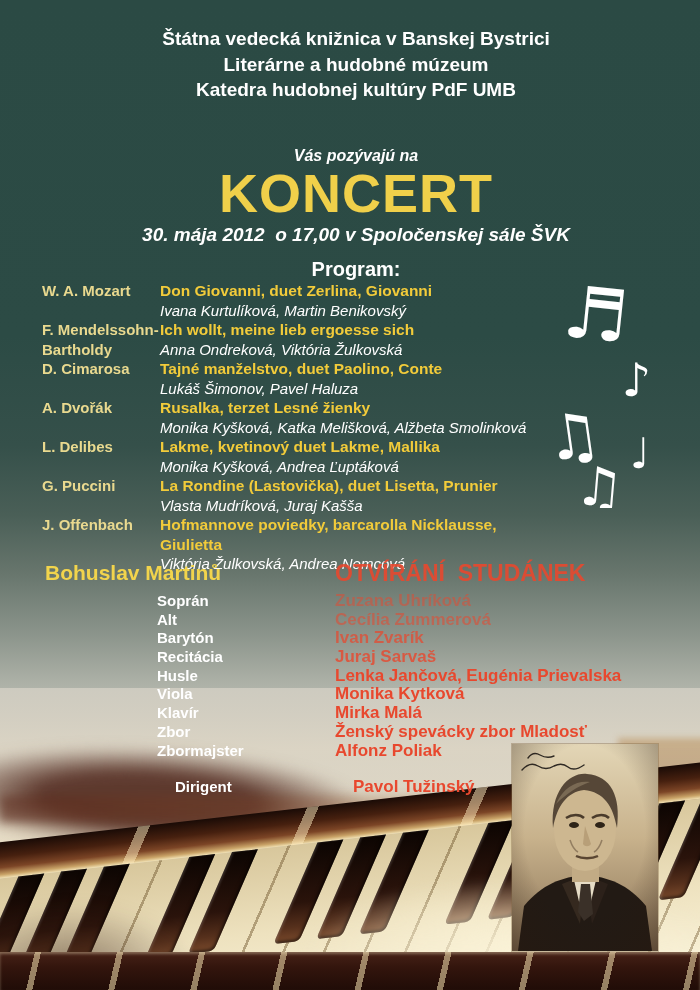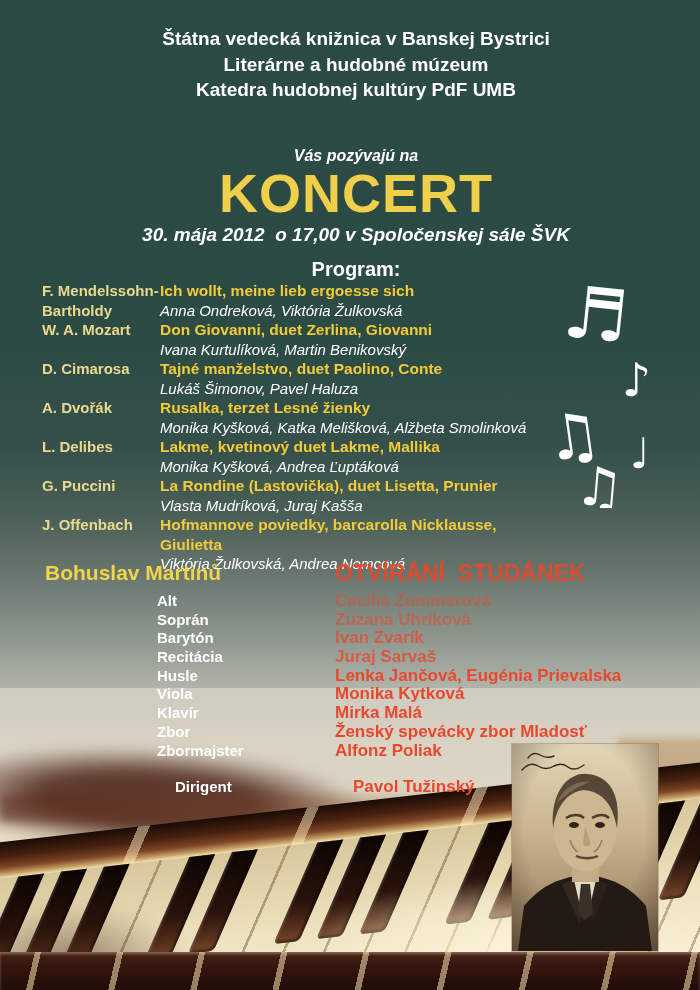--- a/index.html
+++ b/index.html
@@ -128,40 +128,40 @@
   </div>
 
   <div class="txt centered lead">Vás pozývajú na</div>
   <div class="txt centered big-title">KONCERT</div>
   <div class="txt centered dateline">30. mája 2012  o 17,00 v Spoločenskej sále ŠVK</div>
 
   <div class="txt centered prog-head">Program:</div>
   <div class="txt program">
     <div class="p-item">
       <div class="p-comp">
+          <div>W. A. Mozart</div>
+          <div></div>
+        </div>
+      <div class="p-right">
+          <div class="p-piece">Don Giovanni, duet Zerlina, Giovanni</div>
+          <div class="p-perf">Ivana Kurtulíková, Martin Benikovský</div>
+        </div>
+    </div>
+    <div class="p-item">
+      <div class="p-comp">
           <div>F. Mendelssohn-</div>
           <div>Bartholdy</div>
         </div>
       <div class="p-right">
           <div class="p-piece">Ich wollt, meine lieb ergoesse sich</div>
           <div class="p-perf">Anna Ondreková, Viktória Žulkovská</div>
         </div>
     </div>
     <div class="p-item">
       <div class="p-comp">
-          <div>W. A. Mozart</div>
-          <div></div>
-        </div>
-      <div class="p-right">
-          <div class="p-piece">Don Giovanni, duet Zerlina, Giovanni</div>
-          <div class="p-perf">Ivana Kurtulíková, Martin Benikovský</div>
-        </div>
-    </div>
-    <div class="p-item">
-      <div class="p-comp">
           <div>D. Cimarosa</div>
         </div>
       <div class="p-right">
           <div class="p-piece">Tajné manželstvo, duet Paolino, Conte</div>
           <div class="p-perf">Lukáš Šimonov, Pavel Haluza</div>
         </div>
     </div>
     <div class="p-item">
       <div class="p-comp">
           <div>A. Dvořák</div>
@@ -197,22 +197,22 @@
           <div class="p-piece">Hofmannove poviedky, barcarolla Nicklausse, Giulietta</div>
           <div class="p-perf">Viktória Žulkovská, Andrea Nemcová</div>
         </div>
     </div>
   </div>
 
   <div class="txt m-comp-title">Bohuslav Martinů</div>
   <div class="txt m-work-title">OTVÍRÁNÍ  STUDÁNEK</div>
 
   <div class="txt roles">
+    <div class="m-row"><span class="m-role">Soprán</span><span class="m-name">Zuzana Uhríková</span></div>
     <div class="m-row"><span class="m-role">Alt</span><span class="m-name">Cecília Zummerová</span></div>
-    <div class="m-row"><span class="m-role">Soprán</span><span class="m-name">Zuzana Uhríková</span></div>
     <div class="m-row"><span class="m-role">Barytón</span><span class="m-name">Ivan Zvarík</span></div>
     <div class="m-row"><span class="m-role">Recitácia</span><span class="m-name">Juraj Sarvaš</span></div>
     <div class="m-row"><span class="m-role">Husle</span><span class="m-name">Lenka Jančová, Eugénia Prievalska</span></div>
     <div class="m-row"><span class="m-role">Viola</span><span class="m-name">Monika Kytková</span></div>
     <div class="m-row"><span class="m-role">Klavír</span><span class="m-name">Mirka Malá</span></div>
     <div class="m-row"><span class="m-role">Zbor</span><span class="m-name">Ženský spevácky zbor Mladosť</span></div>
     <div class="m-row"><span class="m-role">Zbormajster</span><span class="m-name">Alfonz Poliak</span></div>
   </div>
 
   <div class="txt dirigent-row">

